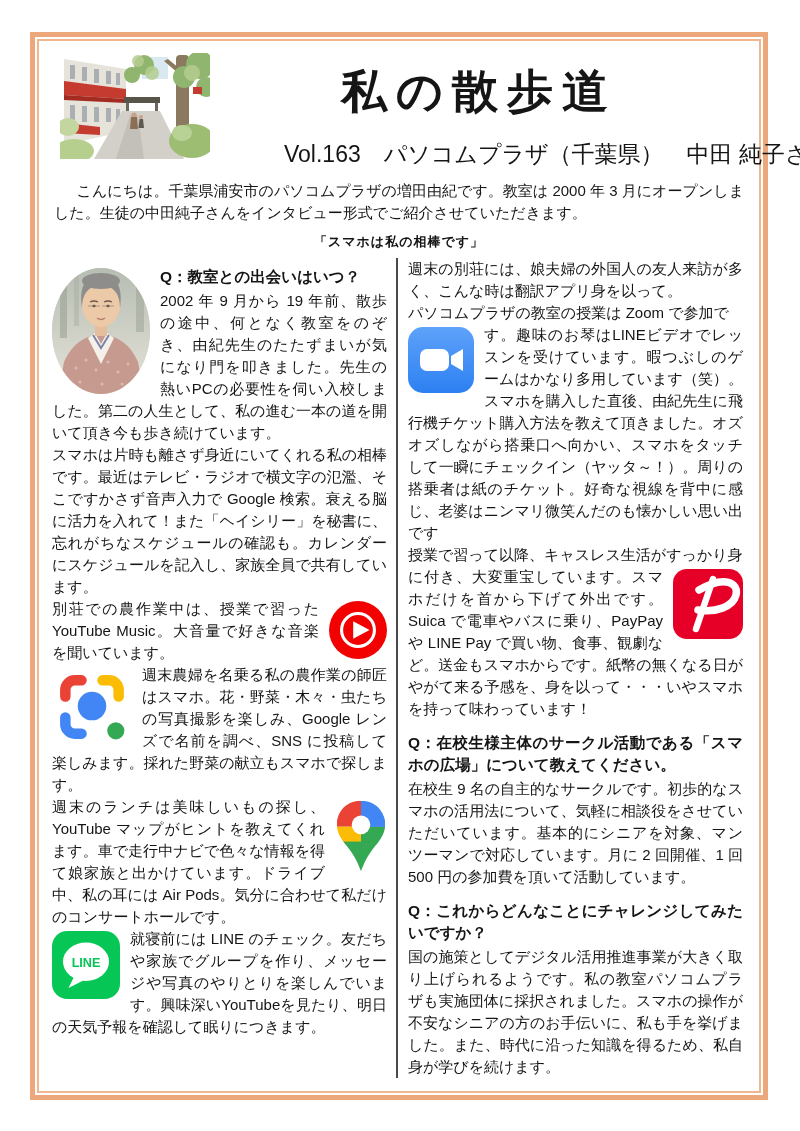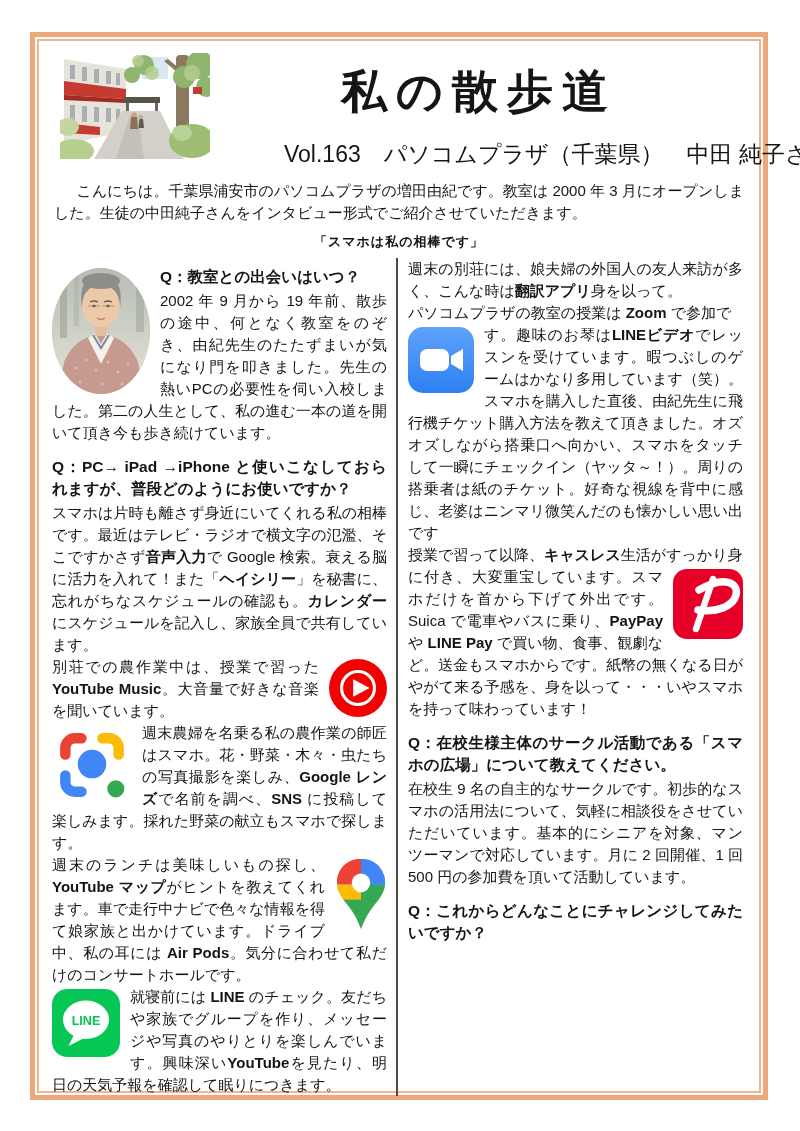--- a/index.html
+++ b/index.html
@@ -22,21 +22,21 @@
   .headline{text-align:center;font-weight:bold;font-size:13px;margin:9px 0 7px 0;letter-spacing:1px;}
 
   
   .columns{display:flex;align-items:stretch;}
   .col{font-size:15px;line-height:22px;text-align:justify;}
   .col-left{width:344px;padding-right:9px;box-sizing:border-box;}
   .col-right{width:347px;padding-left:10px;border-left:2px solid #4a4a4a;box-sizing:border-box;}
   .q{font-size:15.5px;font-weight:bold;margin:12px 0 2px 0;line-height:22px;text-align:justify;}
   .q.first{margin-top:8px;}
   p.body{margin:0;}
-  b{font-weight:bold;}
+  b{font-weight:normal;}
 
   
   .portrait{float:left;width:98px;height:126px;margin:2px 10px 2px 0;border-radius:50%;
             overflow:hidden;background:#cfd2c9;}
   .portrait svg{display:block;width:100%;height:100%;}
   .fl{float:left;margin:3px 10px 4px 0;}
   .fr{float:right;margin:3px 0 4px 10px;}
   .ic-yt{width:58px;height:58px;}
   .ic-lens{width:80px;height:80px;}
   .ic-maps{width:52px;height:74px;}
@@ -169,21 +169,20 @@
                   <ellipse cx="56" cy="38" rx="1.7" ry="1.3" fill="#4d3e35"></ellipse>
                   <path d="M36 38 h12 M50 38 h12" stroke="#9b8a7c" stroke-width="0.8" fill="none"></path>
                   <path d="M45 50 Q49 53 53 50" stroke="#b37c6e" stroke-width="1.4" fill="none"></path>
                 </svg>
               </div>
               <h3 class="q first">Q：教室との出会いはいつ？</h3>
               <p class="body"><span>2002 年 9 月から 19 年前、散歩の途中、何となく教室をのぞき、由紀先生のたたずまいが気になり門を叩きました。先生の熱いPCの必要性を伺い入校しました。第二の人生として、私の進む一本の道を開いて頂き今も歩き続けています。</span></p>
             </div>
 
             <div>
-              <h3 class="q">Q：PC→ iPad →iPhone と使いこなしておられますが、普段どのようにお使いですか？</h3>
               <p class="body"><span>スマホは片時も離さず身近にいてくれる私の相棒です。最近はテレビ・ラジオで横文字の氾濫、そこですかさず</span><b>音声入力</b><span>で Google 検索。衰える脳に活力を入れて！また「</span><b>ヘイシリー</b><span>」を秘書に、忘れがちなスケジュールの確認も。</span><b>カレンダー</b><span>にスケジュールを記入し、家族全員で共有しています。</span></p>
               <p class="body"><span class="icon fr ic-yt">
                     <svg viewBox="0 0 60 60">
                       <circle cx="30" cy="30" r="30" fill="#f30000"></circle>
                       <circle cx="30" cy="30" r="17" fill="none" stroke="#ffffff" stroke-width="3.2"></circle>
                       <polygon points="25,21 42,30 25,39" fill="#ffffff"></polygon>
                     </svg>
                   </span><span><span>別荘での農作業中は、授業で習った</span><b>YouTube Music</b><span>。大音量で好きな音楽を聞いています。</span></span></p>
               <p class="body"><span class="icon fl ic-lens">
                     <svg viewBox="0 0 84 84">
@@ -247,19 +246,20 @@
                     <rect width="70" height="70" rx="14" fill="#e60027"></rect>
                     <path d="M23 60 L40 10" stroke="#ffffff" stroke-width="6.5" stroke-linecap="round"></path>
                     <path d="M26 21 C52 6 66 14 63 26 C60 38 42 44 25 41" stroke="#ffffff" stroke-width="7.5" fill="none" stroke-linecap="round"></path>
                   </svg>
                 </span><span><span>に付き、大変重宝しています。スマホだけを首から下げて外出です。Suica で電車やバスに乗り、</span><b>PayPay</b><span> や </span><b>LINE Pay</b><span> で買い物、食事、観劇など。送金もスマホからです。紙幣の無くなる日がやがて来る予感を、身を以って・・・いやスマホを持って味わっています！</span></span></p>
 
             <h3 class="q">Q：在校生様主体のサークル活動である「スマホの広場」について教えてください。</h3>
             <p class="body"><span>在校生 9 名の自主的なサークルです。初歩的なスマホの活用法について、気軽に相談役をさせていただいています。基本的にシニアを対象、マンツーマンで対応しています。月に 2 回開催、1 回 500 円の参加費を頂いて活動しています。</span></p>
 
             <h3 class="q">Q：これからどんなことにチャレンジしてみたいですか？</h3>
+            <p class="body"><span>国の施策として</span><b>デジタル活用推進事業</b><span>が大きく取り上げられるようです。私の教室パソコムプラザも実施団体に採択されました。スマホの操作が不安なシニアの方のお手伝いに、私も手を挙げました。また、時代に沿った知識を得るため、私自身が学びを続けます。</span></p>
           </div>
 
         </div>
       </div>
     </div>
   </div>
 </div>
 
 </body></html>

